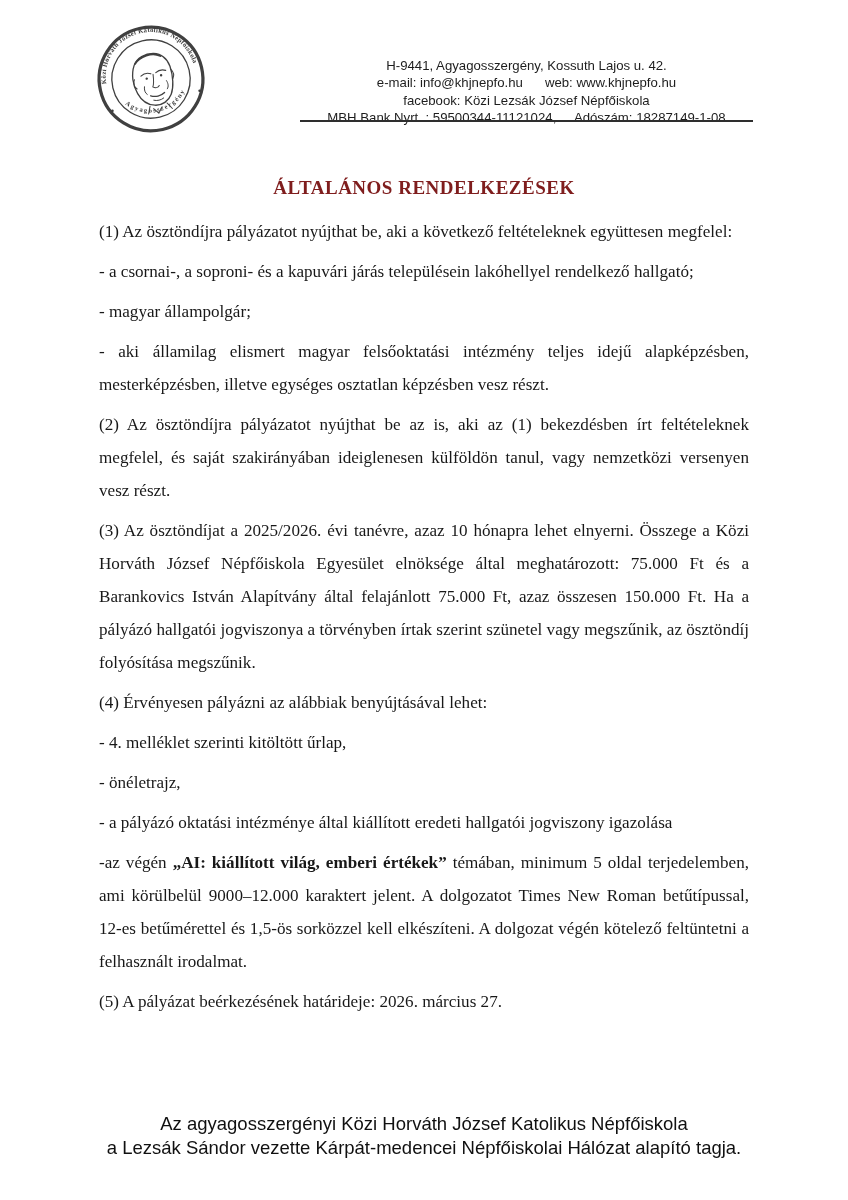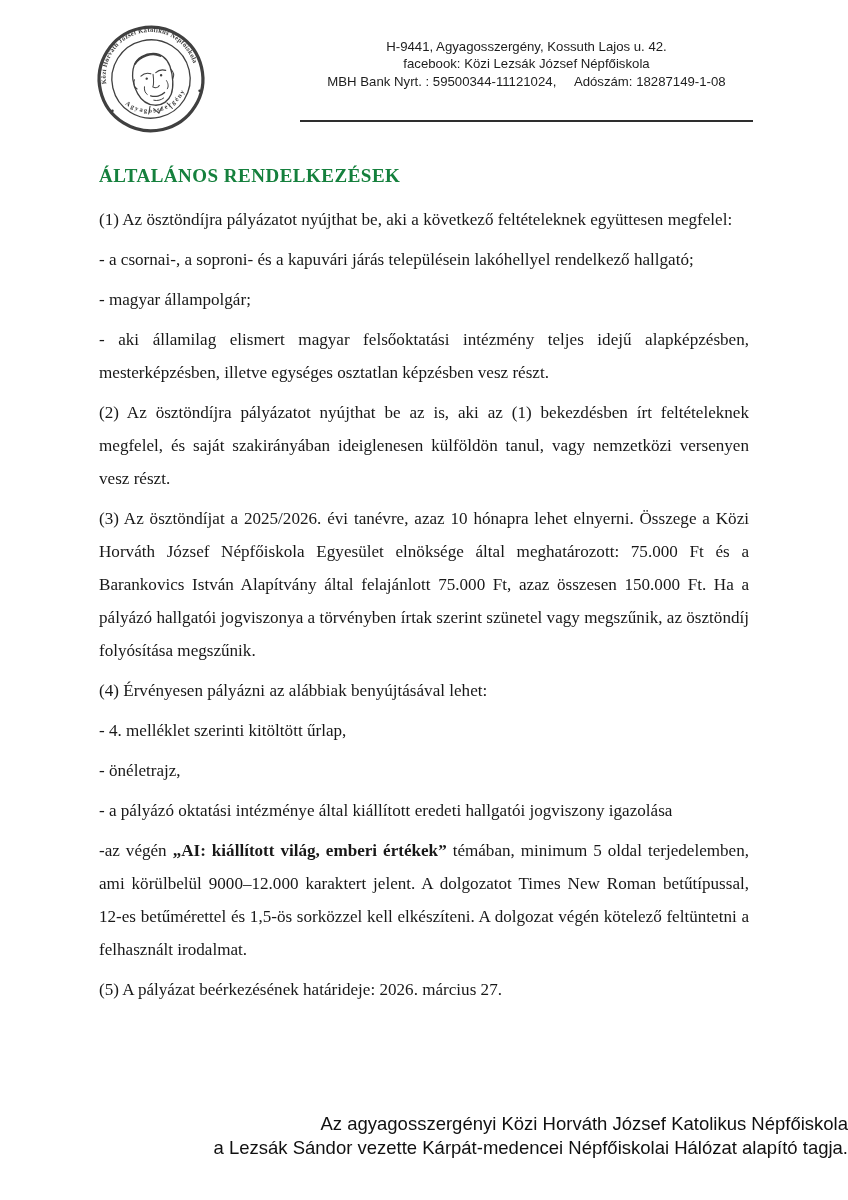--- a/index.html
+++ b/index.html
@@ -11,55 +11,55 @@
     color:#161616;
     overflow:hidden;
   }
 
   
   .stamp {
     position:absolute; left:90px; top:18px;
     width:122px; height:122px;
   }
   .contact-block {
-    position:absolute; left:300px; top:38px; width:453px;
+    position:absolute; left:300px; top:57px; width:453px;
     font-family:"Liberation Sans", sans-serif;
     font-size:13.2px; line-height:17.4px;
     text-align:center; color:#1d1d1d;
   }
   .contact-line { white-space:pre; }
   .header-rule {
     position:absolute; left:300px; top:120px; width:453px;
     height:2px; background:#2e2e2e;
   }
 
   
   .doc-body {
     position:absolute; left:99px; top:165px; width:650px;
   }
   .doc-title {
-    margin:0 0 16px 0;
-    text-align:left;
+    margin:12px 0 16px 0;
+    text-align:center;
     font-size:19px; font-weight:bold; letter-spacing:0.5px;
     line-height:22px;
-    color:#15803d;
+    color:#7f1d1d;
   }
   .body-par {
     margin:0 0 7px 0;
     font-size:17.1px;
     line-height:33px;
     text-align:justify;
     color:#181818;
   }
   .essay-bold { font-weight:bold; }
 
   
   .footer {
     position:absolute; left:0; top:1112px; width:848px;
-    text-align:right;
+    text-align:center;
     font-family:"Liberation Sans", sans-serif;
     font-size:18.5px; line-height:23.5px;
     color:#101010;
   }
 
   
   .stamp svg { width:100%; height:100%; }
   .stamp .ink { stroke:#262626; fill:none; }
   .stamp text { fill:#232323; font-family:"Liberation Serif", serif; font-weight:bold; }
 </style>
@@ -100,20 +100,21 @@
           <path d="M 44,57 C 42,60 42,64 44.5,66.5" stroke-width="1"></path>
           <path d="M 81,55 C 83,58 83,62 81,64.5" stroke-width="1"></path>
           <path d="M 53,86 L 50,93 M 70,86.5 L 74,93 M 56,89 L 60,94.5 L 64.5,89" stroke-width="1"></path>
         </g>
       </g>
     </svg>
   </div>
 
   <div class="contact-block">
     <div class="contact-line">H-9441, Agyagosszergény, Kossuth Lajos u. 42.</div>
+    <div class="contact-line">e-mail: info@khjnepfo.hu      web: www.khjnepfo.hu</div>
     <div class="contact-line">facebook: Közi Lezsák József Népfőiskola</div>
     <div class="contact-line">MBH Bank Nyrt. : 59500344-11121024,     Adószám: 18287149-1-08</div>
   </div>
   <div class="header-rule"></div>
 
   <div class="doc-body">
     <h1 class="doc-title">ÁLTALÁNOS RENDELKEZÉSEK</h1>
 
     <p class="body-par">(1) Az ösztöndíjra pályázatot nyújthat be, aki a következő feltételeknek együttesen megfelel:</p>
     <p class="body-par">- a csornai-, a soproni- és a kapuvári járás településein lakóhellyel rendelkező hallgató;</p>

